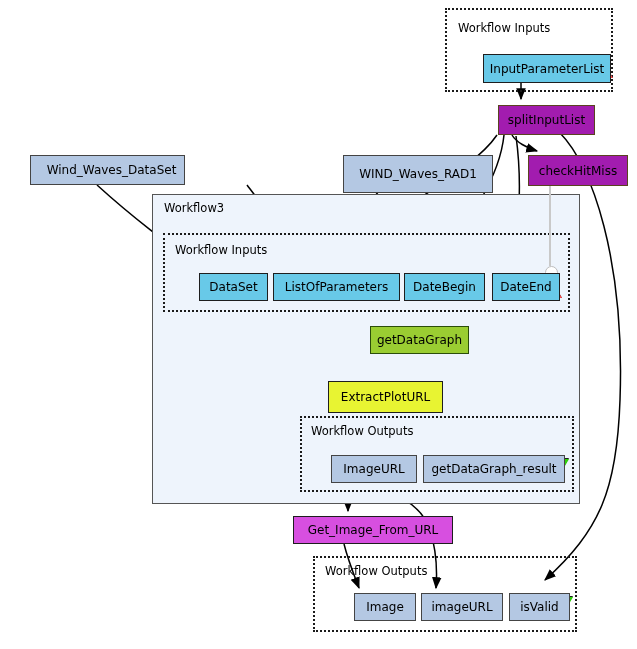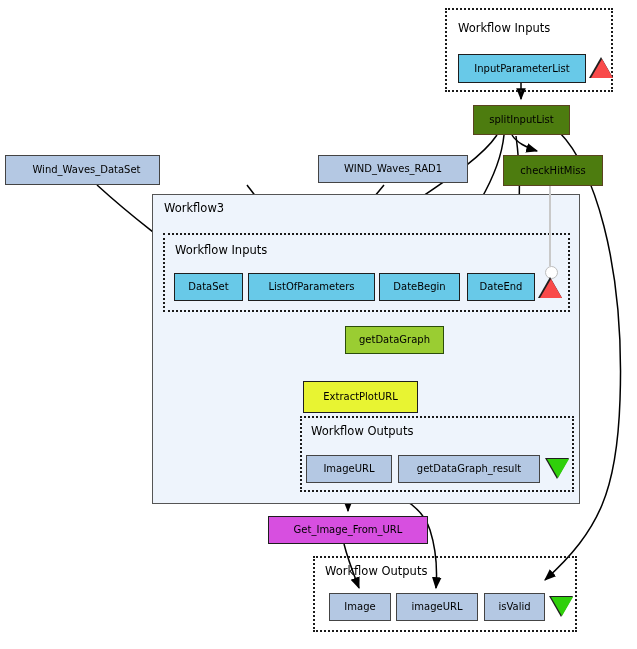--- a/index.html
+++ b/index.html
@@ -6,25 +6,25 @@
   body{width:637px;height:649px;font-family:"DejaVu Sans","Liberation Sans",sans-serif;}
   #canvas{position:relative;width:637px;height:649px;overflow:hidden;background:#fff;}
   #edges{position:absolute;left:0;top:0;width:637px;height:649px;}
 
   .grp{position:absolute;box-sizing:border-box;}
   .grp-solid{border:1.5px solid #555555;background:#eef4fc;}
   .grp-dotted{border:2px dotted #1a1a1a;background:transparent;}
   .grp-label{position:absolute;font-size:11.5px;color:#000;white-space:nowrap;}
 
   .node{position:absolute;box-sizing:border-box;display:flex;align-items:center;
-        justify-content:center;border:1.5px solid #2b2b2b;font-size:10px;
-        color:#000;white-space:nowrap;text-align:center;line-height:1;}
+        justify-content:center;border:1.5px solid #2b2b2b;font-size:12px;
+        color:#000;white-space:nowrap;text-align:center;line-height:1;margin-left:25px;}
   .n-blue   {background:#b4c8e3;border-color:#444;}
   .n-cyan   {background:#68c9e8;border-color:#1e1e1e;}
-  .n-tan    {background:#4d7c0f;border-color:#5a4320;}
+  .n-tan    {background:#a21caf;border-color:#5a4320;}
   .n-green  {background:#9acd32;border-color:#2b4d0a;}
   .n-yellow {background:#e8f432;border-color:#1e1e1e;}
   .n-magenta{background:#d74fe0;border-color:#1e1e1e;}
 
   .tri{position:absolute;width:0;height:0;}
   .tri-up{border-left:11px solid transparent;border-right:11px solid transparent;
           border-bottom:19px solid #f94a4a;}
   .tri-up-b{position:absolute;width:0;height:0;
           border-left:12.5px solid transparent;border-right:12.5px solid transparent;
           border-bottom:21px solid #1e1e1e;}
@@ -131,21 +131,21 @@
 
   <div class="node n-tan" style="left:503px;top:155px;width:100px;height:31px;">
     <span>checkHitMiss</span>
   </div>
 
   <div class="node n-blue" style="left:5px;top:155px;width:155px;height:30px;padding-left:8px;">
     <span>Wind_Waves_DataSet</span>
   </div>
 
 
-  <div class="node n-blue" style="left:318px;top:155px;width:150px;height:28px;justify-content:center;">
+  <div class="node n-blue" style="left:318px;top:155px;width:150px;height:38px;justify-content:center;">
     <span>WIND_Waves_RAD1</span>
   </div>
 
   <div class="node n-cyan" style="left:174px;top:273px;width:69px;height:28px;">
     <span>DataSet</span>
   </div>
 
   <div class="node n-cyan" style="left:248px;top:273px;width:127px;height:28px;">
     <span>ListOfParameters</span>
   </div>

